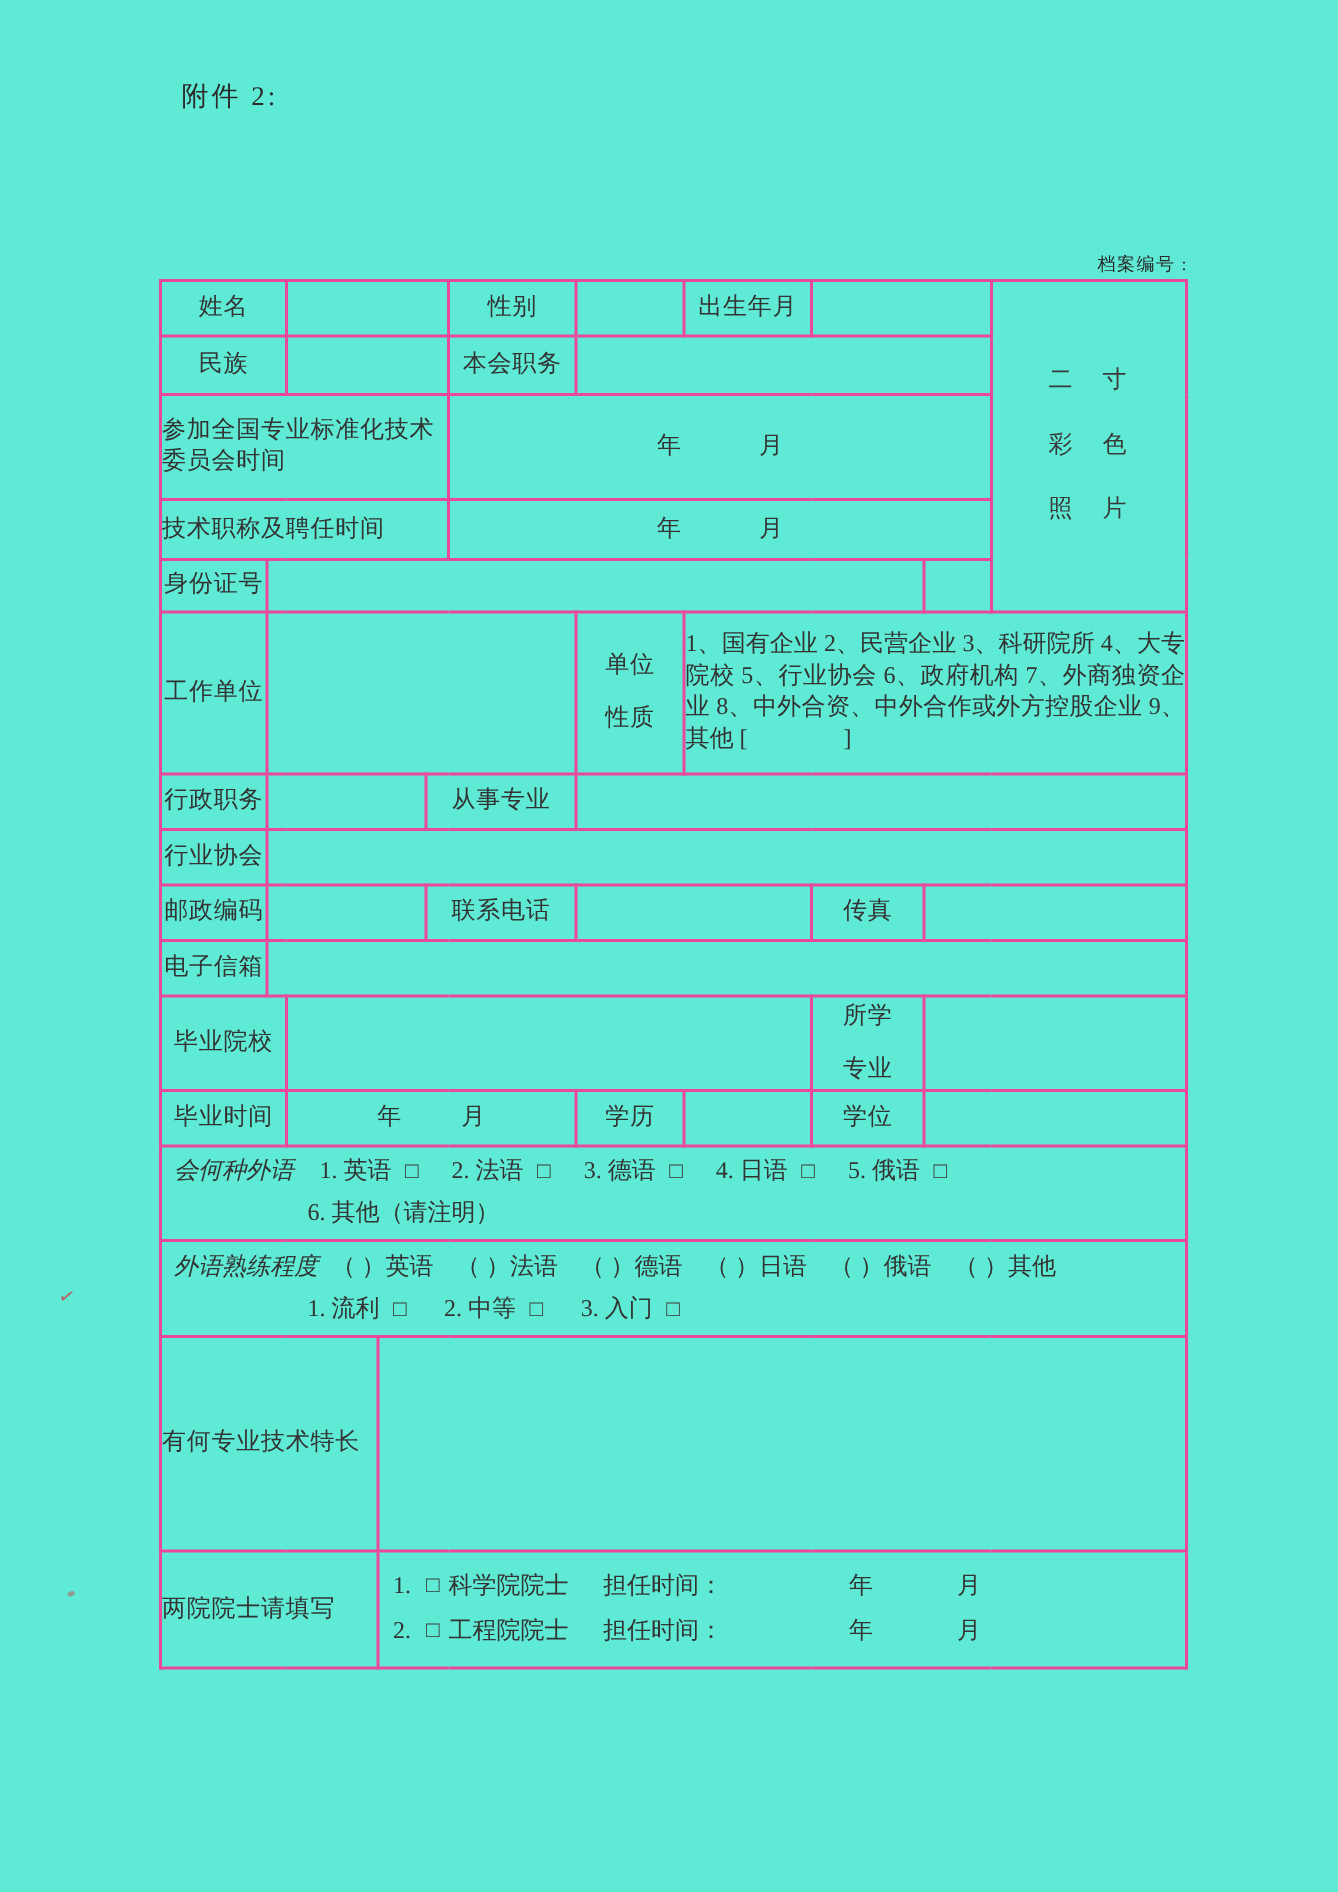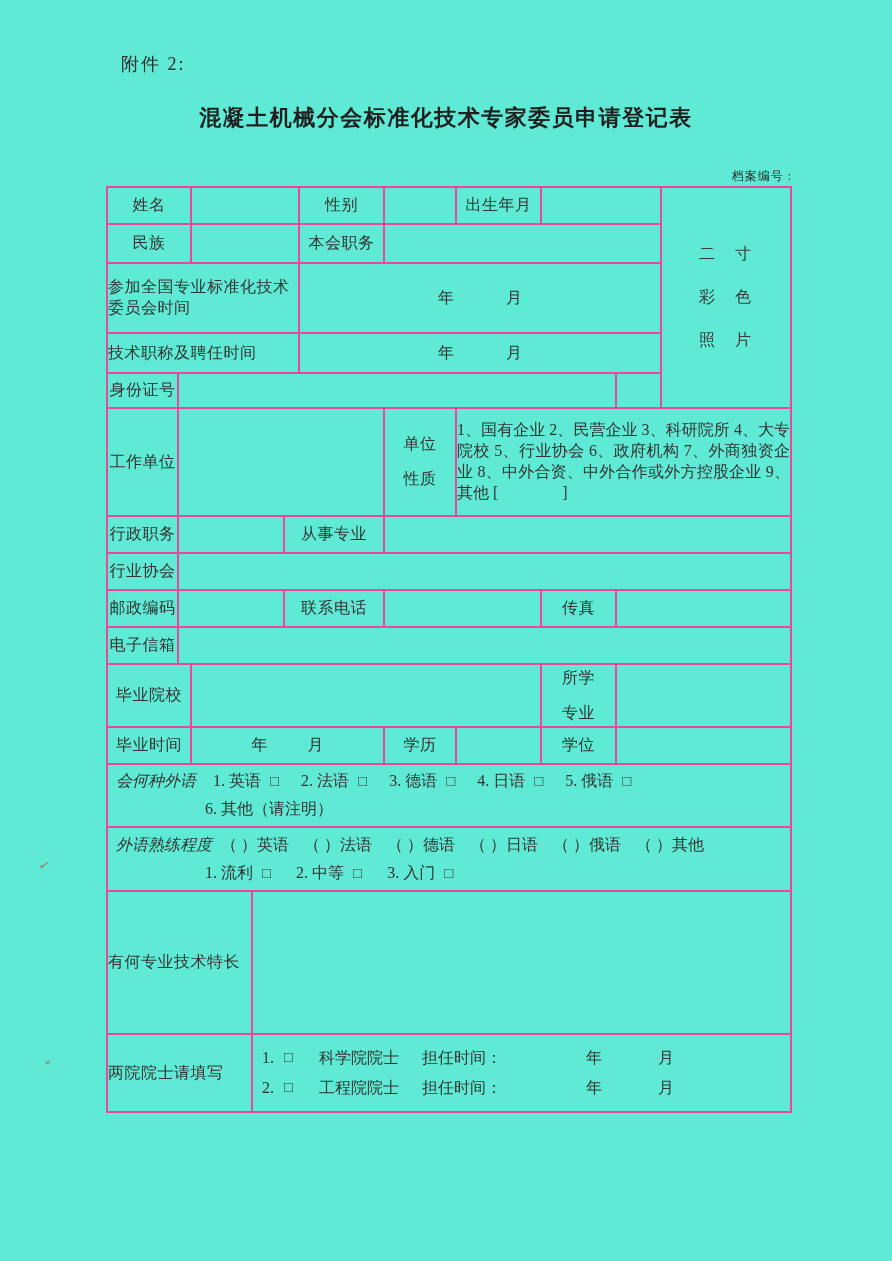--- a/index.html
+++ b/index.html
@@ -51,41 +51,40 @@
   .opt{margin-right:22px;}
   .opt .cb{margin-left:9px;}
   .popt{margin-right:15px;}
   .indent{padding-left:97px;}
   .lvl{margin-right:25px;}
   .lvl .cb{margin-left:9px;}
   .cb{display:inline-block;font-size:15px;color:#3a3a3a;}
   .acad-wrap{display:flex;flex-direction:column;justify-content:center;height:100%;gap:9px;}
   .acad-line{display:flex;align-items:center;padding-left:9px;white-space:nowrap;}
   .acad-line .cb{margin-left:10px;}
-  .acad-name{margin-left:26px;}
+  .acad-name{margin-left:6px;}
   .acad-time{margin-left:23px;}
   .acad-year{margin-left:84px;}
   .acad-month{margin-left:56px;}
   .red-check{
     position:absolute;left:39px;top:858px;width:14px;height:14px;
     color:#c84b4b;font-size:13px;transform:rotate(12deg);opacity:.85;
     font-family:"DejaVu Sans",sans-serif;
   }
   .red-dot{
     position:absolute;left:45px;top:1061px;width:5px;height:3px;
     background:rgba(200,75,75,.5);border-radius:2px;transform:rotate(-20deg);
   }
 </style>
 </head>
 <body>
 
 <div class="page">
 
   <div class="attachment">附件 2:</div>
-  <div class="title">混凝土机械分会标准化技术专家委员申请登记表</div>
   <div class="archive">档案编号 :</div>
 
   <table class="form">
     <colgroup>
       <col style="width:71px">
         <col style="width:13px">
         <col style="width:61px">
       <col style="width:32px">
         <col style="width:15px">
         <col style="width:85px">

